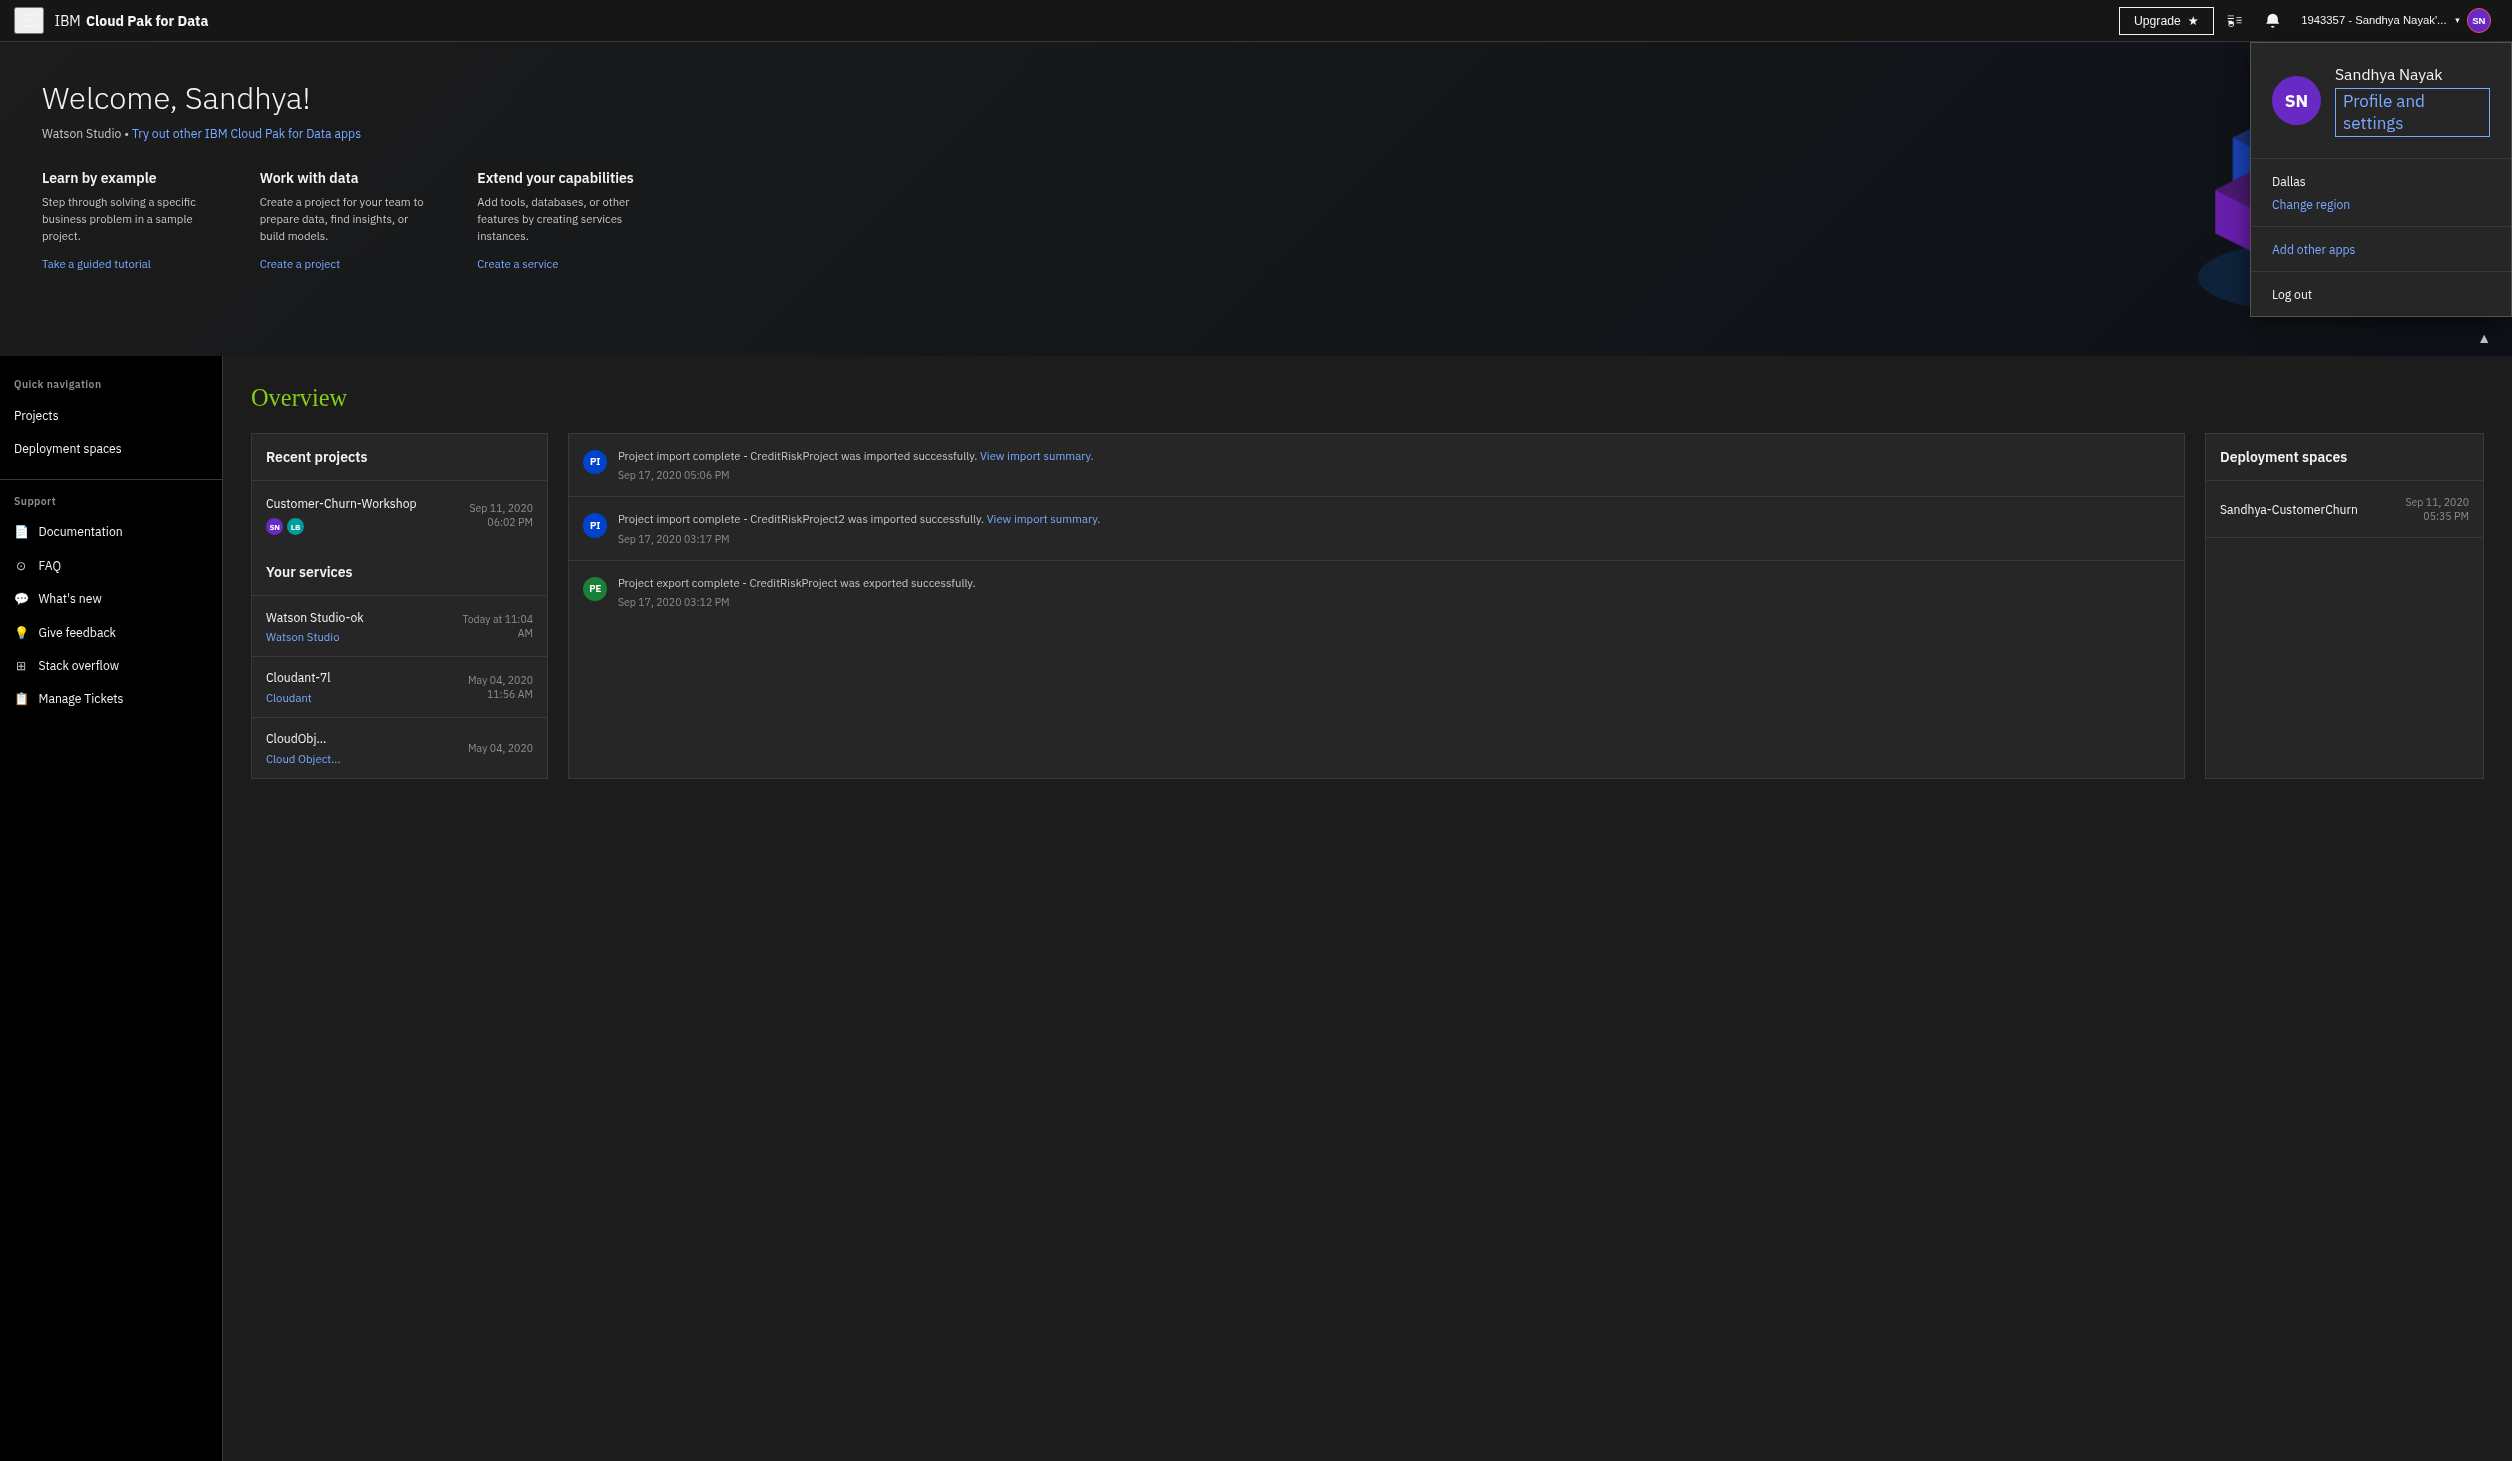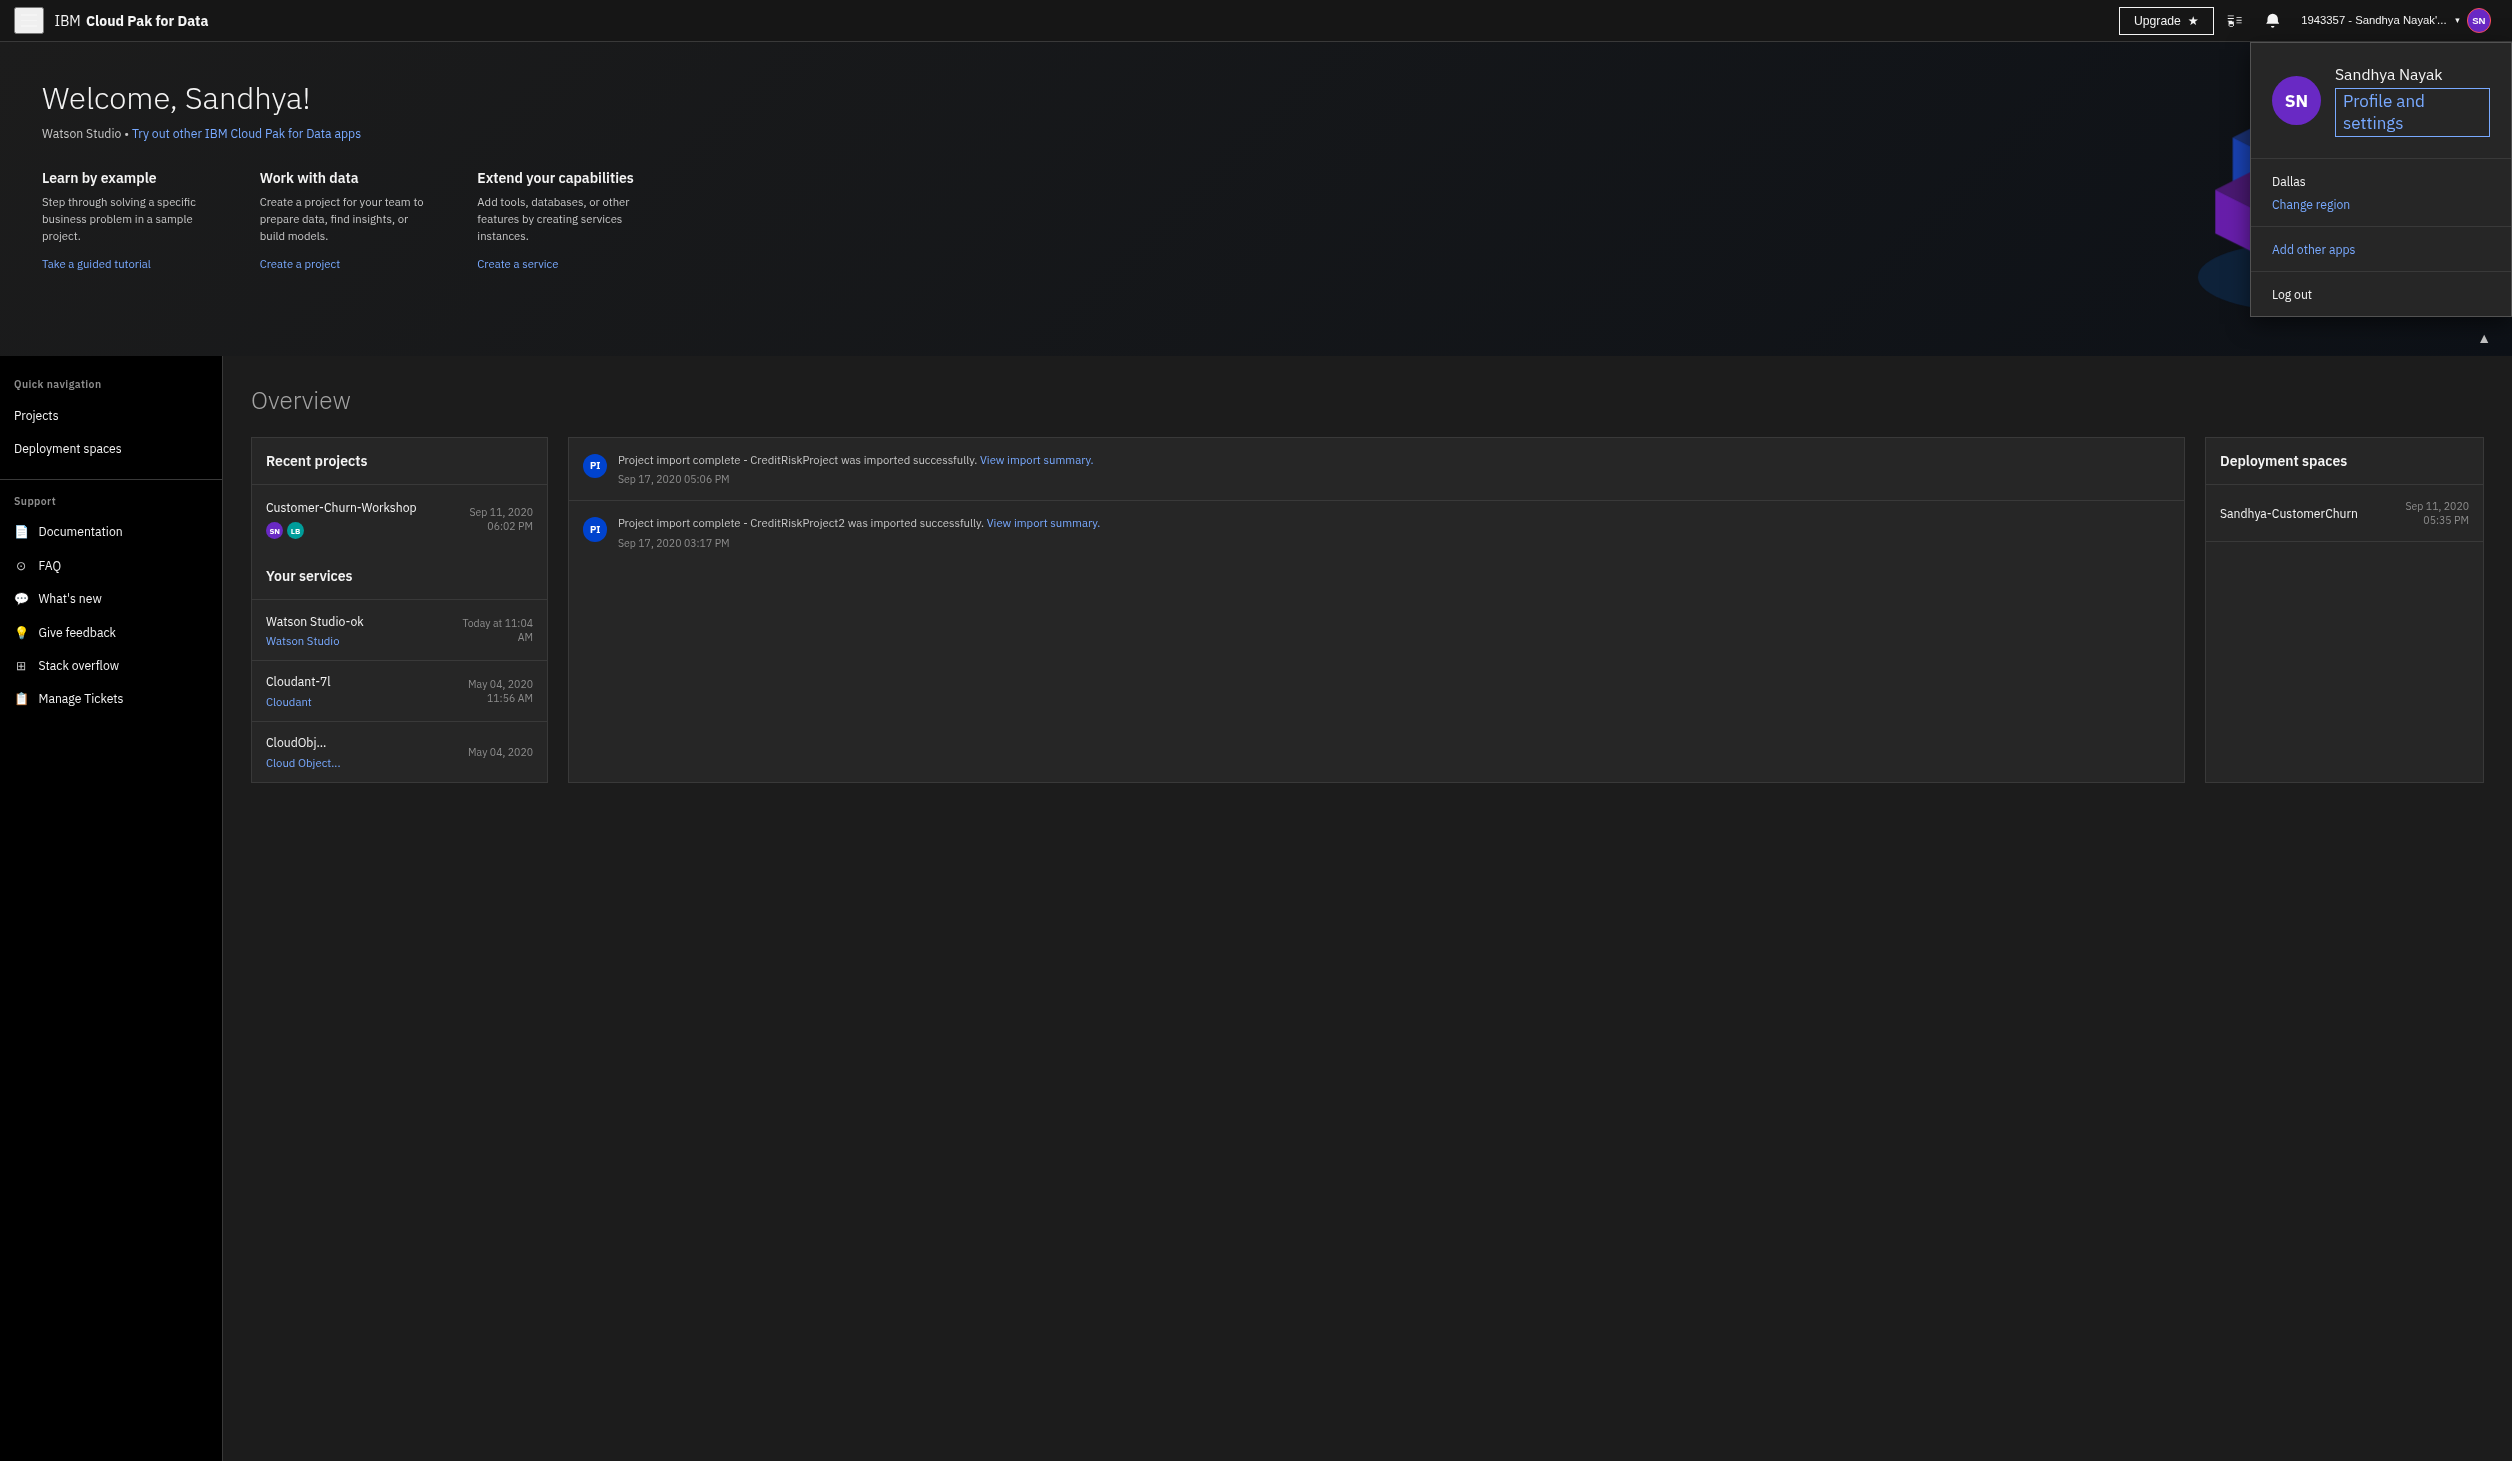--- a/index.html
+++ b/index.html
@@ -72,21 +72,21 @@
     .sidebar-section-label { font-size: 10.5px; color: #8d8d8d; padding: 0 14px 7px; font-weight: 600; letter-spacing: 0.4px; }
     .sidebar-item {
       display: flex; align-items: center; gap: 10.5px; padding: 8.7px 14px;
       color: #f4f4f4; font-size: 12.2px; cursor: pointer; text-decoration: none;
     }
     .sidebar-divider { border: none; border-top: 0.9px solid #393939; margin: 14px 0; }
     .sidebar-icon { width: 14px; text-align: center; font-size: 12.2px; color: #c6c6c6; }
 
     
     .content { flex: 1; background: #1c1c1c; overflow-y: auto; padding: 28px 28px; }
-    .content h2 { font-size: 24.4px; font-weight: 300; color: #a3a3a3; margin-bottom: 21px; }
+    .content h2 { font-size: 24.4px; font-weight: 300; color: #84cc16; margin-bottom: 21px; font-family: Liberation Serif, serif; }
 
     
     .panels-row { display: flex; gap: 20px; }
     .panel {
       background: #262626; border: 0.9px solid #393939; flex: 1; min-width: 0;
     }
     .panel-header { padding: 14px; border-bottom: 0.9px solid #393939; }
     .panel-header h4 { font-size: 14px; font-weight: 600; color: #f4f4f4; }
     .panel-body { padding: 0; }
 
@@ -419,20 +419,29 @@
           <div class="notif-item">
             <div class="notif-avatar av-blue">PI</div>
             <div>
               <div class="notif-text">
                 <span>Project import complete - CreditRiskProject2 was imported successfully. </span>
                 <a href="#">View import summary.</a>
               </div>
               <div class="notif-date">Sep 17, 2020 03:17 PM</div>
             </div>
           </div>
+          <div class="notif-item">
+            <div class="notif-avatar av-green">PE</div>
+            <div>
+              <div class="notif-text">
+                <span>Project export complete - CreditRiskProject was exported successfully.</span>
+              </div>
+              <div class="notif-date">Sep 17, 2020 03:12 PM</div>
+            </div>
+          </div>
         </div>
       </div>
 
       <div class="panel" style="max-width: 279px;">
         <div class="panel-header">
           <h4>Deployment spaces</h4>
         </div>
         <div class="panel-body">
           <div class="deploy-item">
             <div class="deploy-name">Sandhya-CustomerChurn</div>

